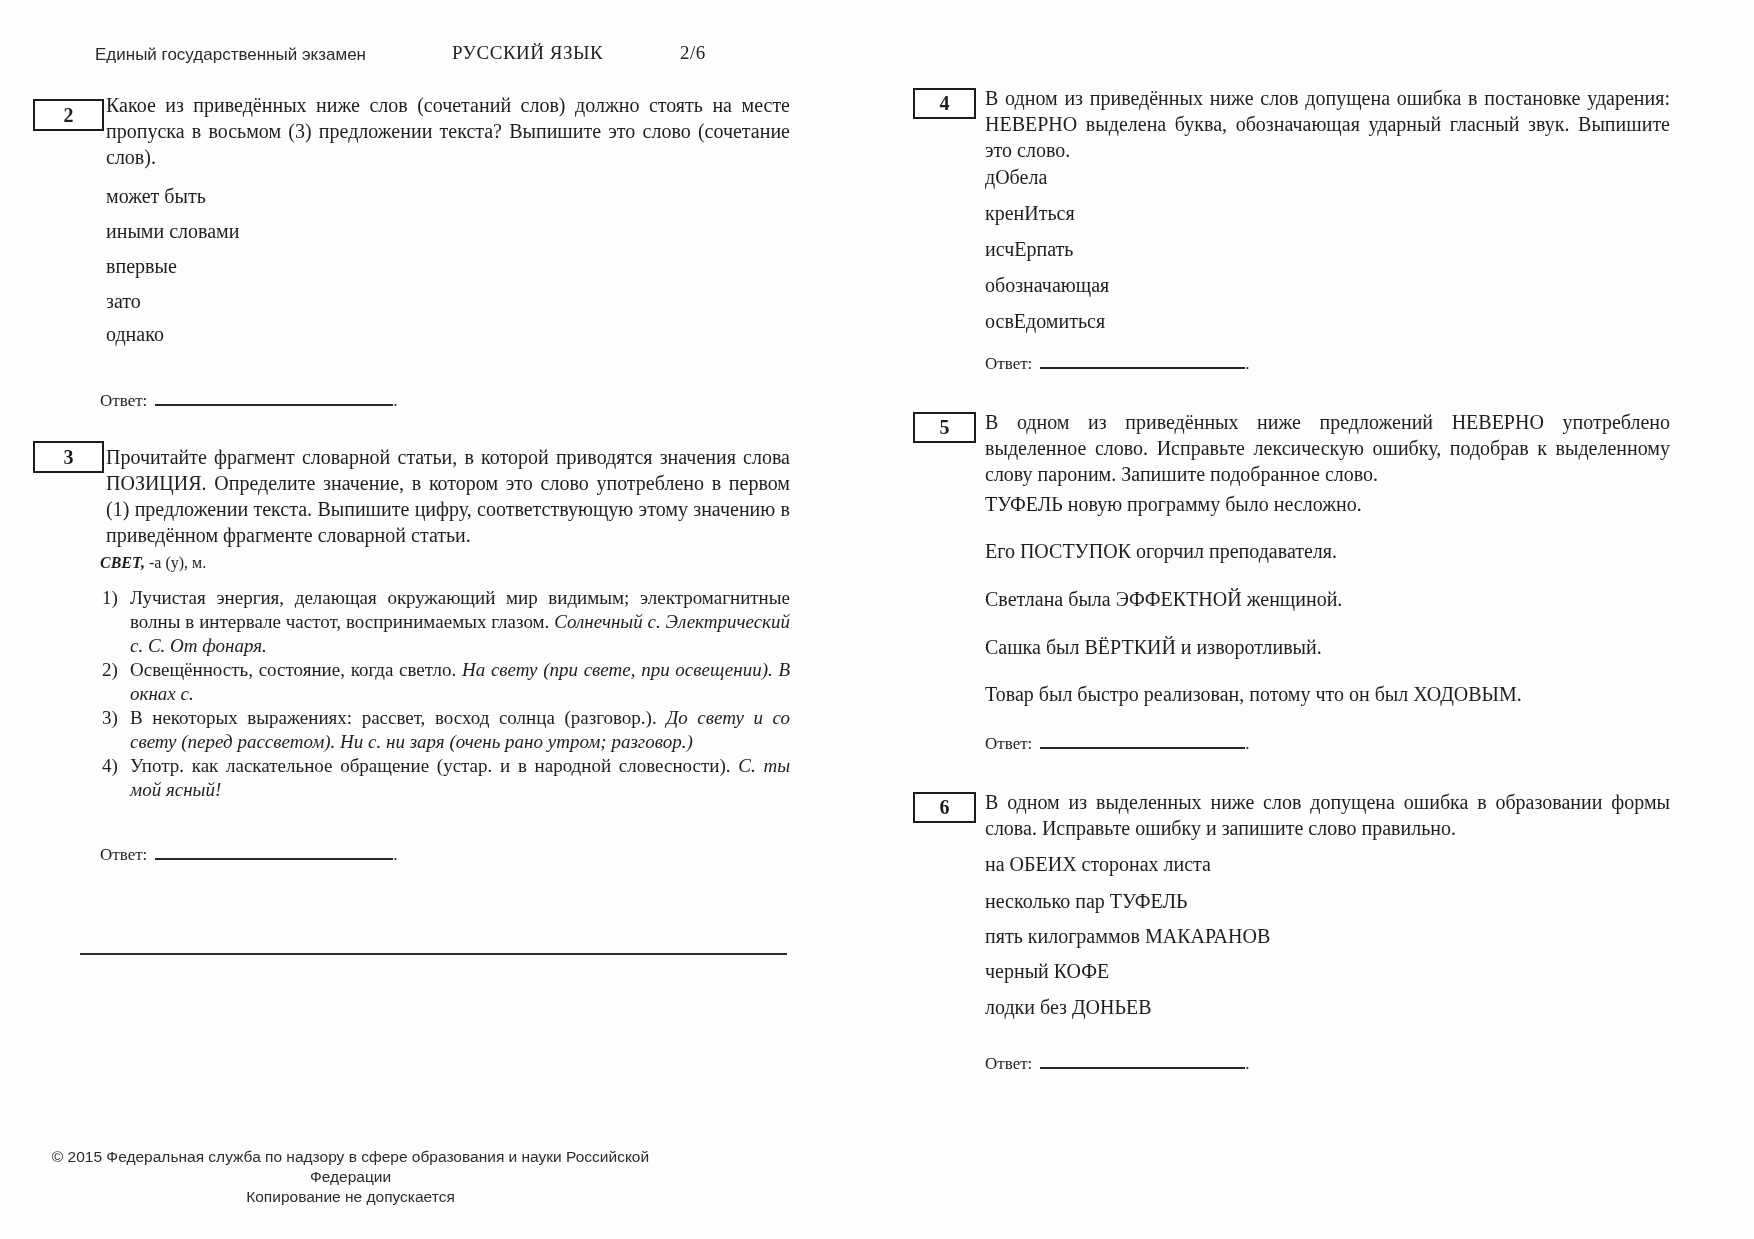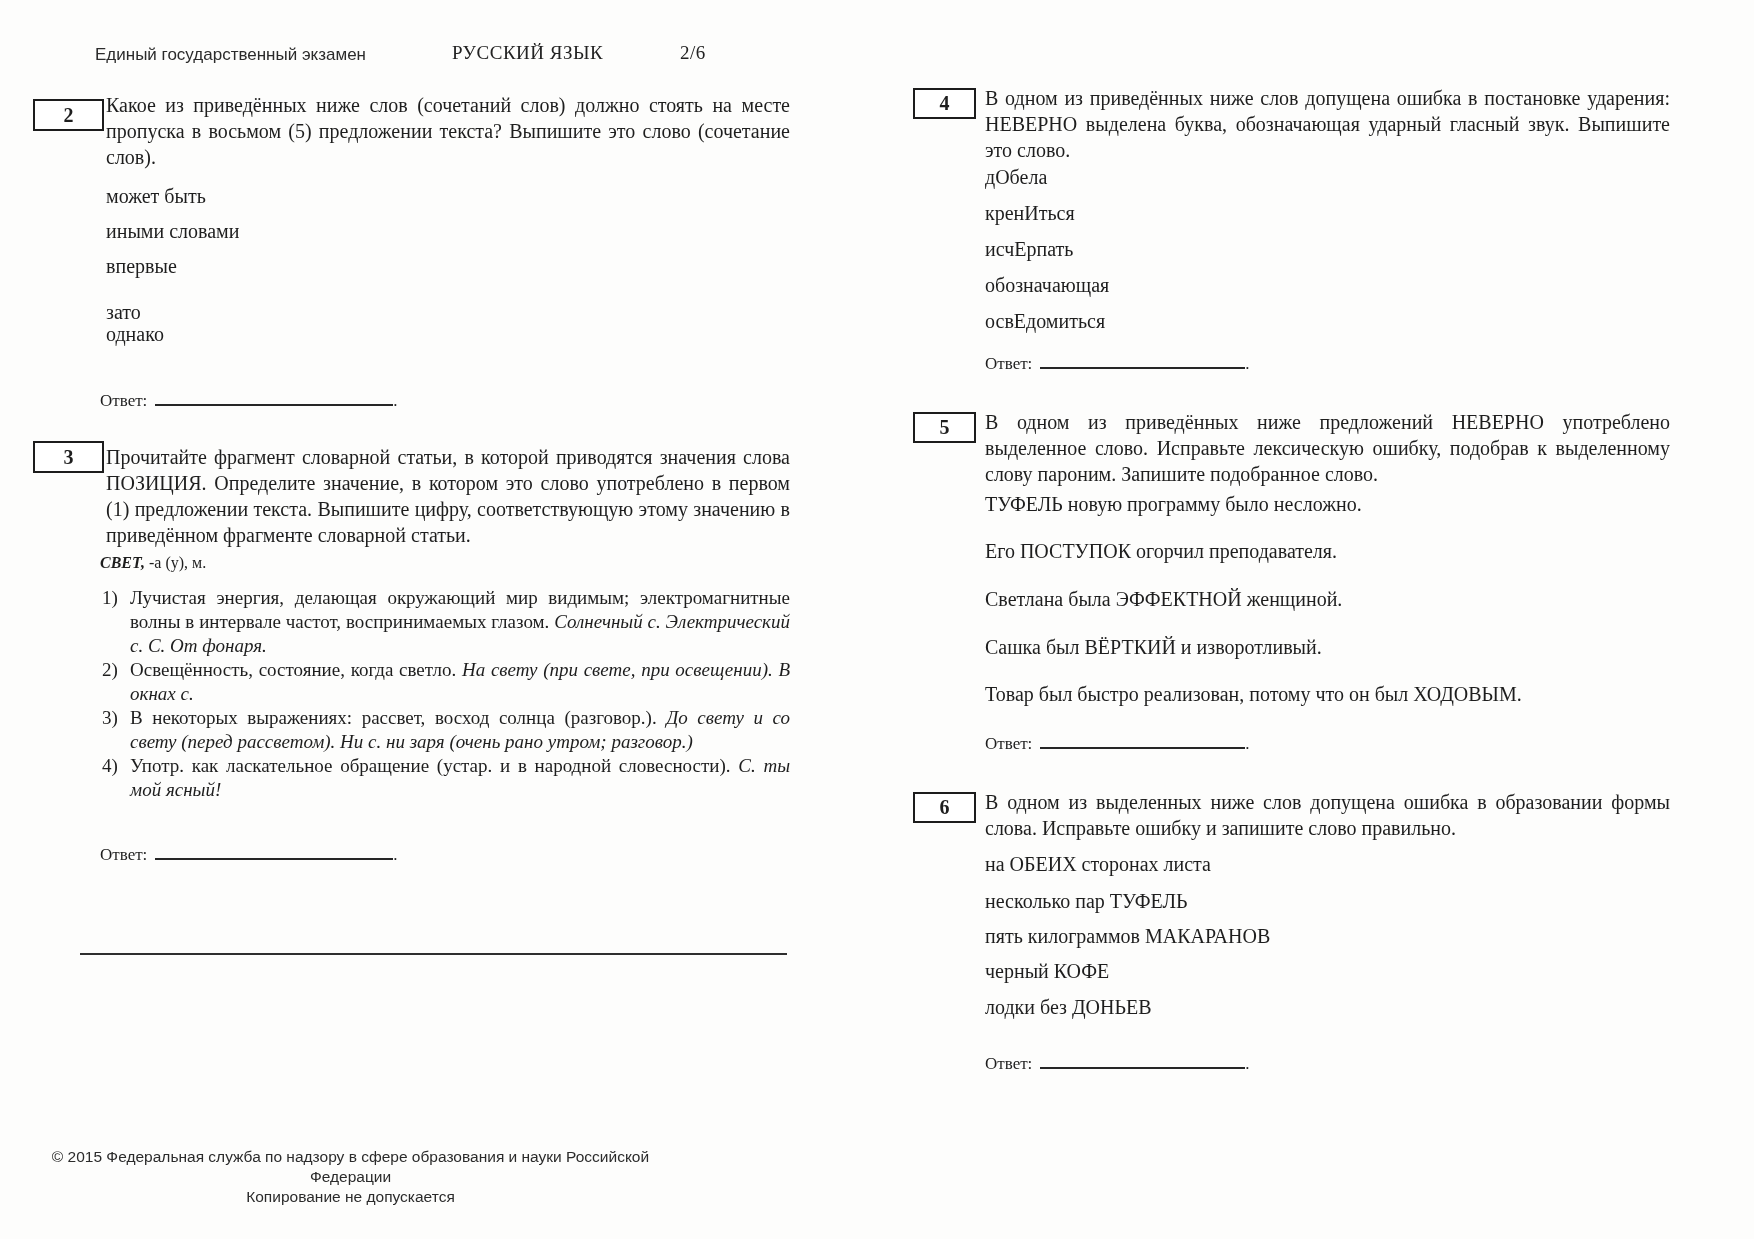--- a/index.html
+++ b/index.html
@@ -67,26 +67,26 @@
 <div id="page">
 
   <div class="abs hdr-sans" style="left:95px;top:45px;">Единый государственный экзамен</div>
   <div class="abs hdr-serif" style="left:452px;top:42px;text-align:right;">РУССКИЙ ЯЗЫК</div>
   <div class="abs hdr-serif" style="left:680px;top:42px;">2/6</div>
 
   <div>
     <div class="abs numbox numbox-l" style="top:99px;">
       <span>2</span>
     </div>
-    <div class="abs para col-l" style="top:92px;">Какое из приведённых ниже слов (сочетаний слов) должно стоять на месте пропуска в восьмом (5) предложении текста? Выпишите это слово (сочетание слов).</div>
+    <div class="abs para col-l" style="top:92px;">Какое из приведённых ниже слов (сочетаний слов) должно стоять на месте пропуска в восьмом (3) предложении текста? Выпишите это слово (сочетание слов).</div>
 
     <div class="abs opt col-l" style="top:183px;">может быть</div>
     <div class="abs opt col-l" style="top:218px;">иными словами</div>
     <div class="abs opt col-l" style="top:253px;">впервые</div>
-    <div class="abs opt col-l" style="top:288px;margin-top:11px;">зато</div>
+    <div class="abs opt col-l" style="top:288px;">зато</div>
     <div class="abs opt col-l" style="top:321px;">однако</div>
 
     <div class="abs answer" style="left:100px;top:386px;">
       <span>Ответ:</span><span class="ans-line ans-line-l"></span><span>.</span>
     </div>
   </div>
 
   <div>
     <div class="abs numbox numbox-l" style="top:441px;">
       <span>3</span>

